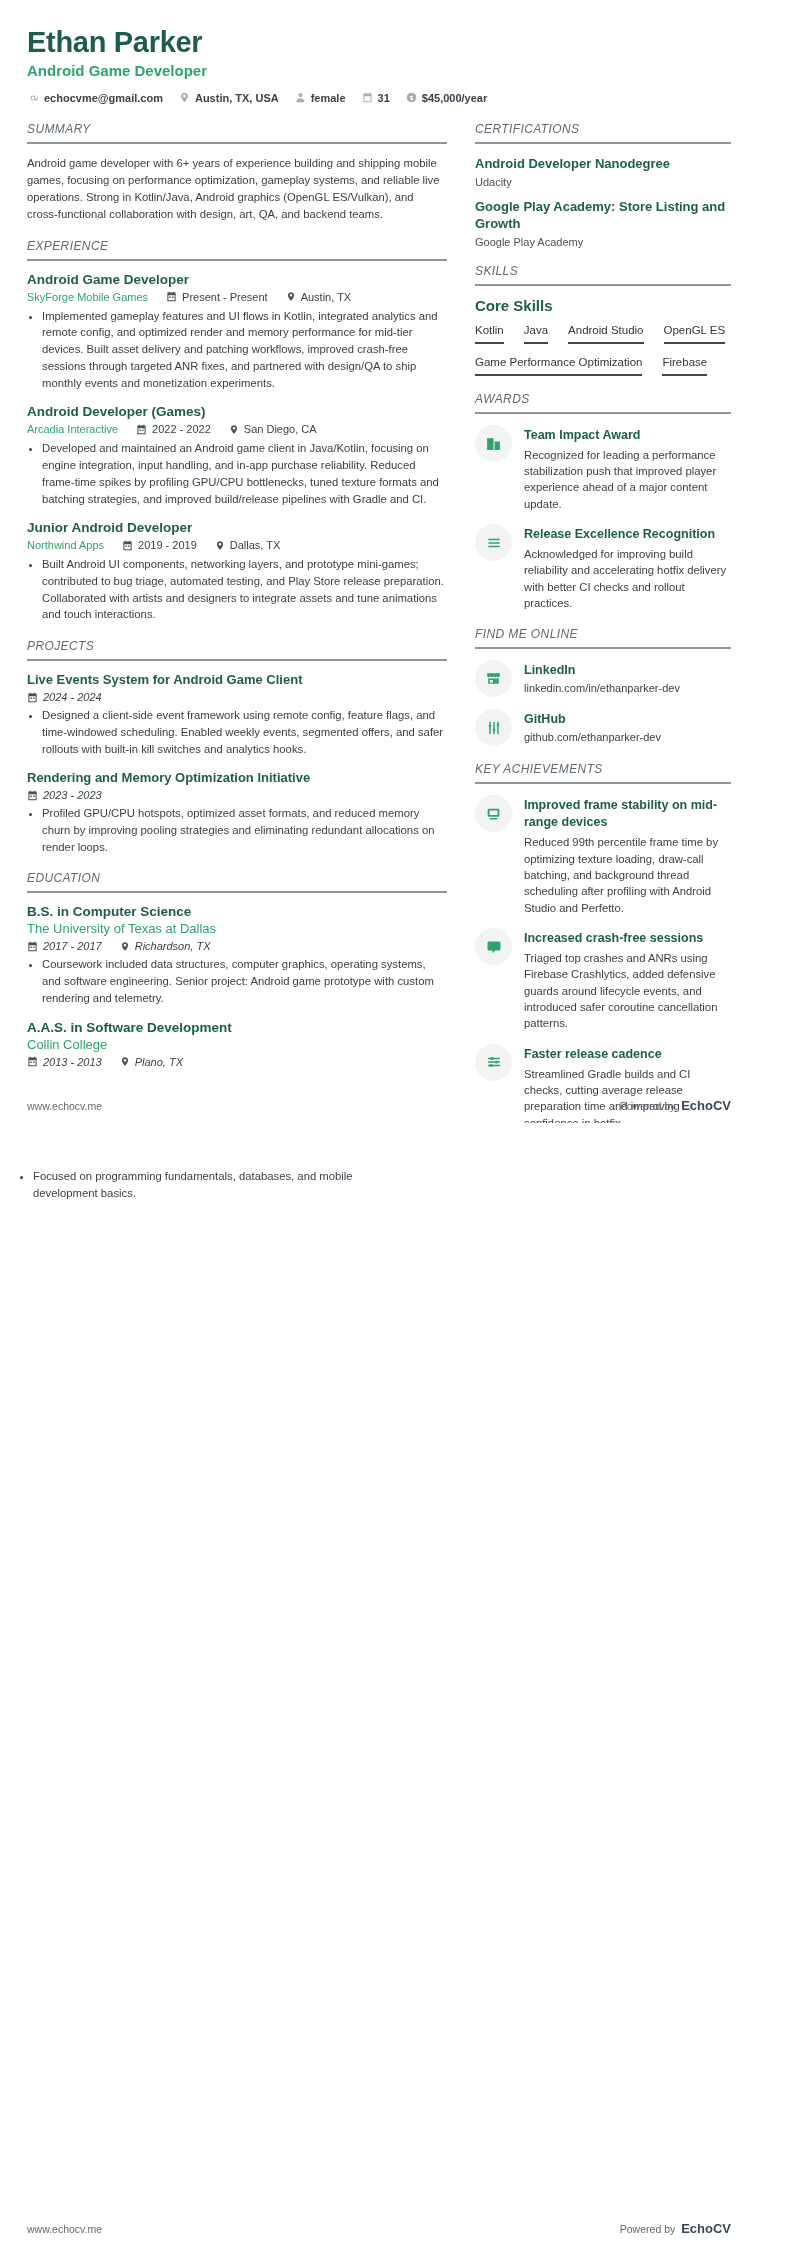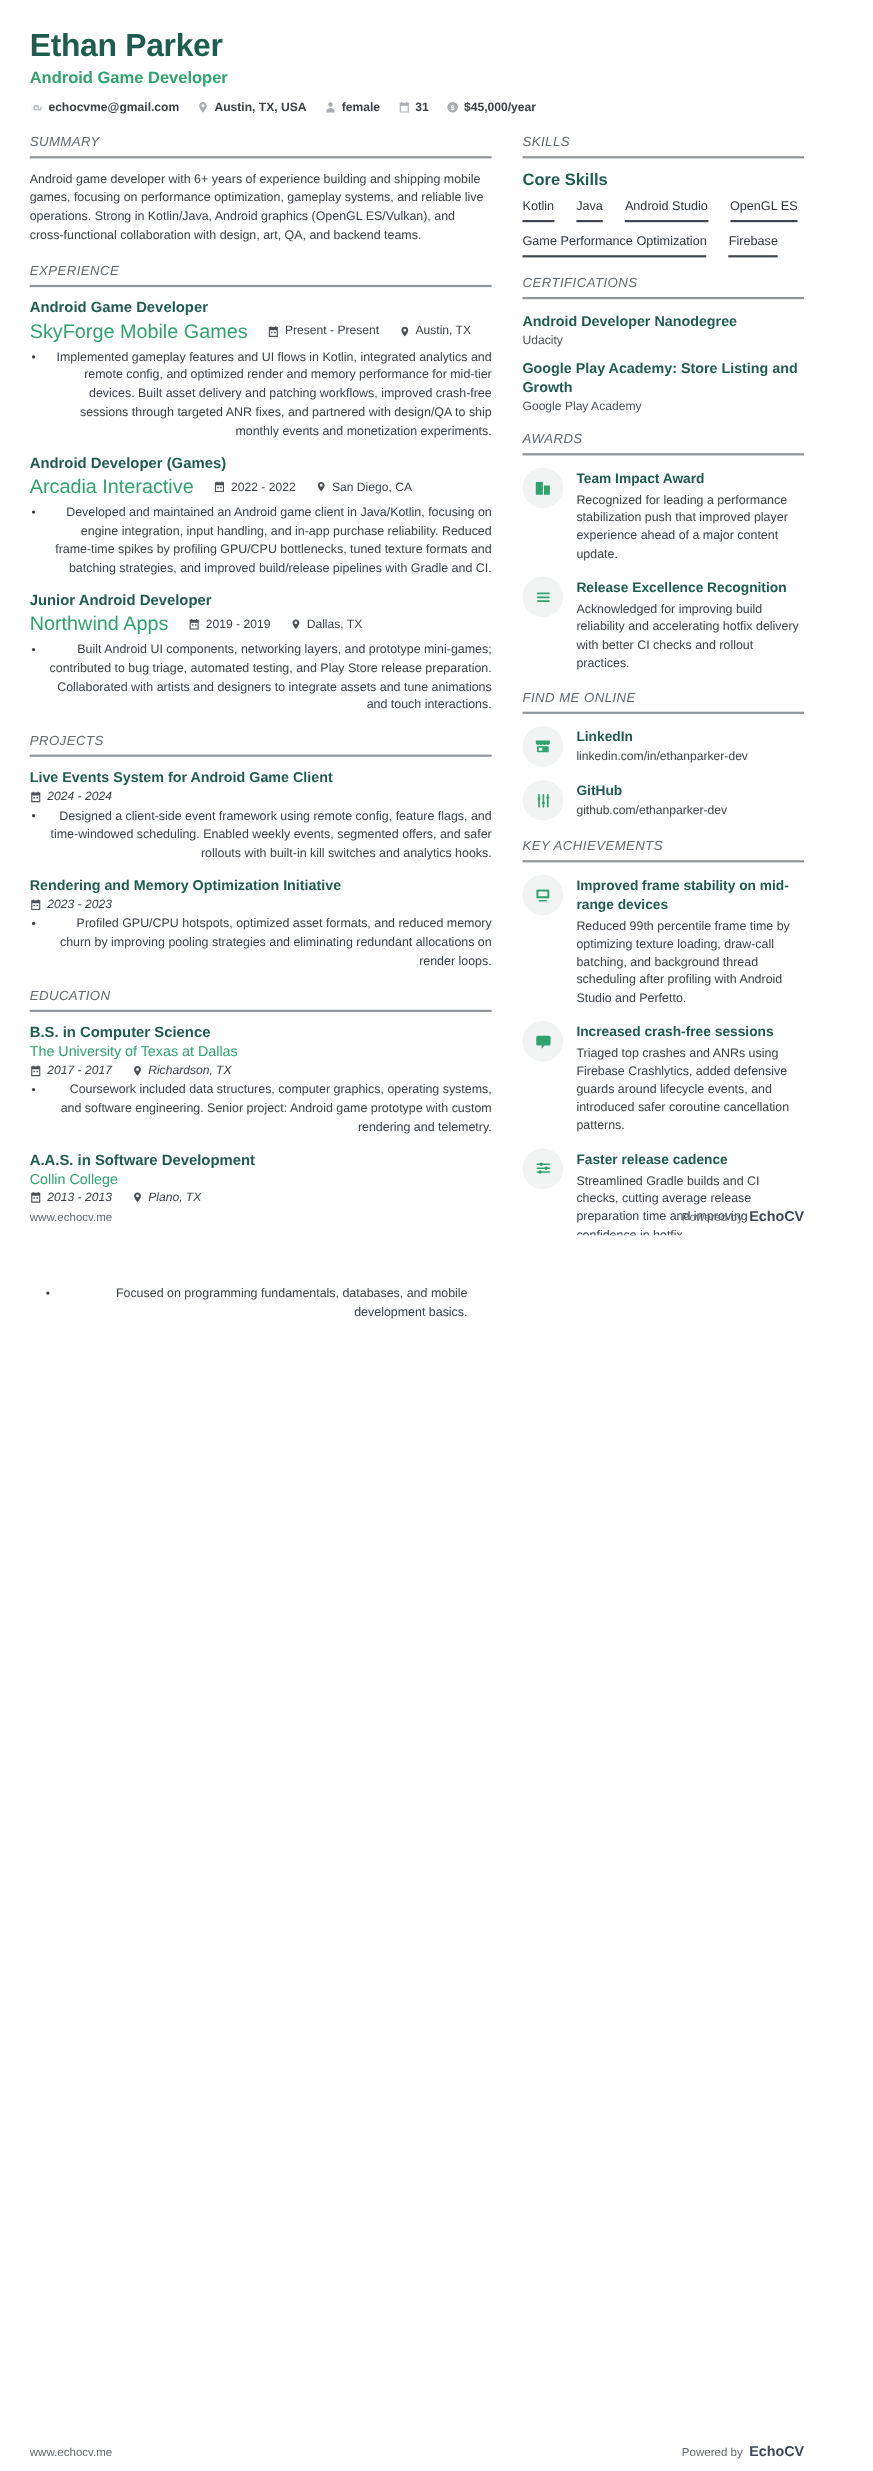--- a/index.html
+++ b/index.html
@@ -30,26 +30,26 @@
   .section-heading {
     font-size: 12px; font-weight: 400; color: #61696F; letter-spacing: 0.4px;
     border-bottom: 2px solid #8F959B; padding-bottom: 6px; margin-bottom: 11px; font-style: italic;
   }
   .body-text { font-size: 11.3px; line-height: 1.5; color: #3B4148; }
 
   
   .entry { margin-bottom: 13px; }
   .entry-title { font-size: 13.5px; font-weight: 700; color: #1E5C4E; }
   .entry-sub-row { display: flex; align-items: center; gap: 18px; margin: 4px 0 5px 0; flex-wrap: wrap; }
-  .company { font-size: 18px; color: #2FA36E; font-weight: 500; }
+  .company { font-size: 11px; color: #2FA36E; font-weight: 500; }
   .school { font-size: 13px; color: #2FA36E; font-weight: 500; margin-top: 2px; }
   .meta { display: flex; align-items: center; gap: 5px; font-size: 11px; color: #3B4148; }
   .meta .micon { color: #4A5056; display: inline-flex; }
   ul.bullets { margin: 3px 0 0 15px; }
-  ul.bullets li { font-size: 11.3px; line-height: 1.48; color: #3B4148; margin-bottom: 3px; text-align: right; }
+  ul.bullets li { font-size: 11.3px; line-height: 1.48; color: #3B4148; margin-bottom: 3px; }
   .proj-title { font-size: 13px; font-weight: 600; color: #1E5C4E; }
   .edu-meta-row { display: flex; align-items: center; gap: 18px; margin: 4px 0 4px 0; font-style: italic; }
 
   
   .skills-group-title { font-size: 15px; font-weight: 700; color: #1E5C4E; margin-bottom: 10px; }
   .skill-list { display: flex; flex-wrap: wrap; gap: 12px 20px; }
   .skill { font-size: 11.5px; color: #30363D; padding-bottom: 6px; border-bottom: 2px solid #40474E; }
 
   .cert { margin-bottom: 10px; }
   .cert-title { font-size: 13px; font-weight: 600; color: #1E5C4E; line-height: 1.35; }
@@ -69,21 +69,21 @@
   
   .page-footer {
     position: absolute; left: 27px; right: 27px; bottom: 10px;
     display: flex; justify-content: space-between; align-items: baseline;
   }
   .footer-site { font-size: 10.5px; color: #61696F; }
   .footer-powered { font-size: 10.5px; color: #61696F; padding-left: 31px; }
   .footer-brand { font-size: 13px; font-weight: 600; color: #3B4754; margin-left: 3px; }
 
   
-  .page2-content { padding: 42px 27px 0 40px; }
+  .page2-content { padding: 42px 27px 0 18px; }
   .page2-content ul.bullets { width: 370px; }
 </style>
 </head>
 <body>
 
 <div class="page">
   <div class="page-inner">
 
     <div>
       <div class="name">Ethan Parker</div>
@@ -313,41 +313,41 @@
               </span>
             </div>
           </div>
         </div>
 
       </div>
 
       <div class="col-right">
 
         <div class="section">
+          <div class="section-heading">CERTIFICATIONS</div>
+          <div class="cert">
+            <div class="cert-title">Android Developer Nanodegree</div>
+            <div class="cert-issuer">Udacity</div>
+          </div>
+          <div class="cert">
+            <div class="cert-title">Google Play Academy: Store Listing and Growth</div>
+            <div class="cert-issuer">Google Play Academy</div>
+          </div>
+        </div>
+
+        <div class="section">
           <div class="section-heading">SKILLS</div>
           <div class="skills-group-title">Core Skills</div>
           <div class="skill-list">
             <span class="skill">Kotlin</span>
             <span class="skill">Java</span>
             <span class="skill">Android Studio</span>
             <span class="skill">OpenGL ES</span>
             <span class="skill">Game Performance Optimization</span>
             <span class="skill">Firebase</span>
-          </div>
-        </div>
-
-        <div class="section">
-          <div class="section-heading">CERTIFICATIONS</div>
-          <div class="cert">
-            <div class="cert-title">Android Developer Nanodegree</div>
-            <div class="cert-issuer">Udacity</div>
-          </div>
-          <div class="cert">
-            <div class="cert-title">Google Play Academy: Store Listing and Growth</div>
-            <div class="cert-issuer">Google Play Academy</div>
           </div>
         </div>
 
         <div class="section">
           <div class="section-heading">AWARDS</div>
 
           <div class="icon-entry">
             <div class="icon-circle">
               <svg width="17" height="17" viewBox="0 0 16 16">
                   <path fill="#2FA36E" d="M2 14V3h6v11H2zm1.5-9h1.3v1.3H3.5V5zm0 2.6h1.3v1.3H3.5V7.6zm2.2-2.6H7v1.3H5.7V5zm0 2.6H7v1.3H5.7V7.6zM3.5 10.2h1.3v1.3H3.5v-1.3zm2.2 0H7v1.3H5.7v-1.3zM9 14V6h5v8H9zm1.4-6.2h1.2v1.2h-1.2V7.8zm0 2.4h1.2v1.2h-1.2v-1.2z"></path>

